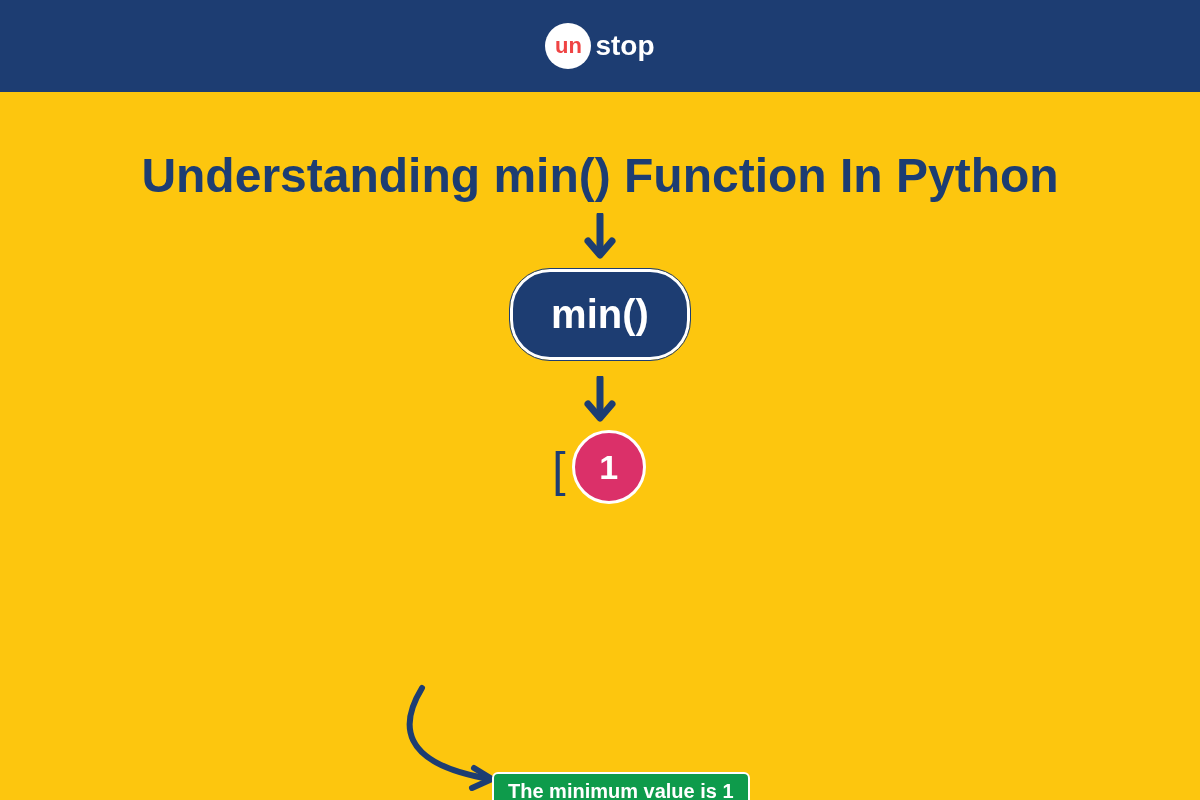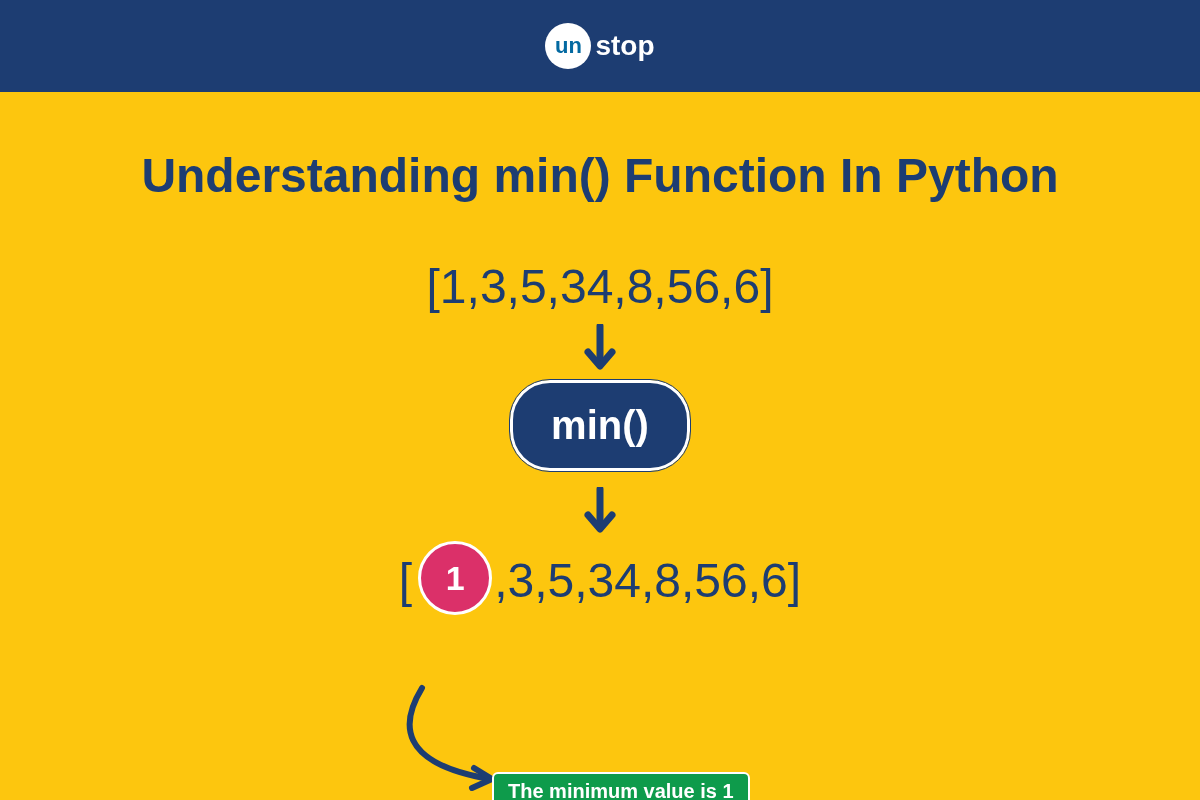--- a/index.html
+++ b/index.html
@@ -24,21 +24,21 @@
     gap: 4px;
   }
   .logo-circle {
     width: 46px;
     height: 46px;
     background: #fff;
     border-radius: 50%;
     display: flex;
     align-items: center;
     justify-content: center;
-    color: #0369a1;
+    color: #ef4444;
     font-weight: 700;
     font-size: 22px;
   }
   .logo-text {
     color: #fff;
     font-size: 28px;
     font-weight: 700;
   }
   .content {
     width: 100%;
@@ -135,21 +135,20 @@
     <div class="logo-circle">
       <span>un</span>
     </div>
     <span class="logo-text">stop</span>
   </div>
 </div>
 
 <div class="content">
   <h1 class="title">Understanding min() Function In Python</h1>
 
-  <div class="array-text">[1,3,5,34,8,56,6]</div>
 
   <div class="arrow-down">
     <svg width="36" height="46" viewBox="0 0 36 46">
       <line x1="18" y1="2" x2="18" y2="34" stroke="#1d3d72" stroke-width="7" stroke-linecap="round"></line>
       <path d="M 6 28 L 18 42 L 30 28" fill="none" stroke="#1d3d72" stroke-width="7" stroke-linecap="round" stroke-linejoin="round"></path>
     </svg>
   </div>
 
   <div class="func-pill">
     <span>min()</span>
@@ -160,21 +159,20 @@
       <svg width="36" height="46" viewBox="0 0 36 46">
         <line x1="18" y1="2" x2="18" y2="34" stroke="#1d3d72" stroke-width="7" stroke-linecap="round"></line>
         <path d="M 6 28 L 18 42 L 30 28" fill="none" stroke="#1d3d72" stroke-width="7" stroke-linecap="round" stroke-linejoin="round"></path>
       </svg>
     </div>
     <div class="result-array">
       <span>[</span>
       <span class="highlight-circle">
         <span>1</span>
       </span>
-      <span>,3,5,34,8,56,6]</span>
     </div>
   </div>
 
   <div class="curve-arrow">
     <svg width="130" height="110" viewBox="0 0 130 110">
       <path d="M 42 4 C 20 40, 20 78, 104 94" fill="none" stroke="#1d3d72" stroke-width="6" stroke-linecap="round"></path>
       <path d="M 94 84 L 112 95 L 92 104" fill="none" stroke="#1d3d72" stroke-width="6" stroke-linecap="round" stroke-linejoin="round"></path>
     </svg>
   </div>
 

